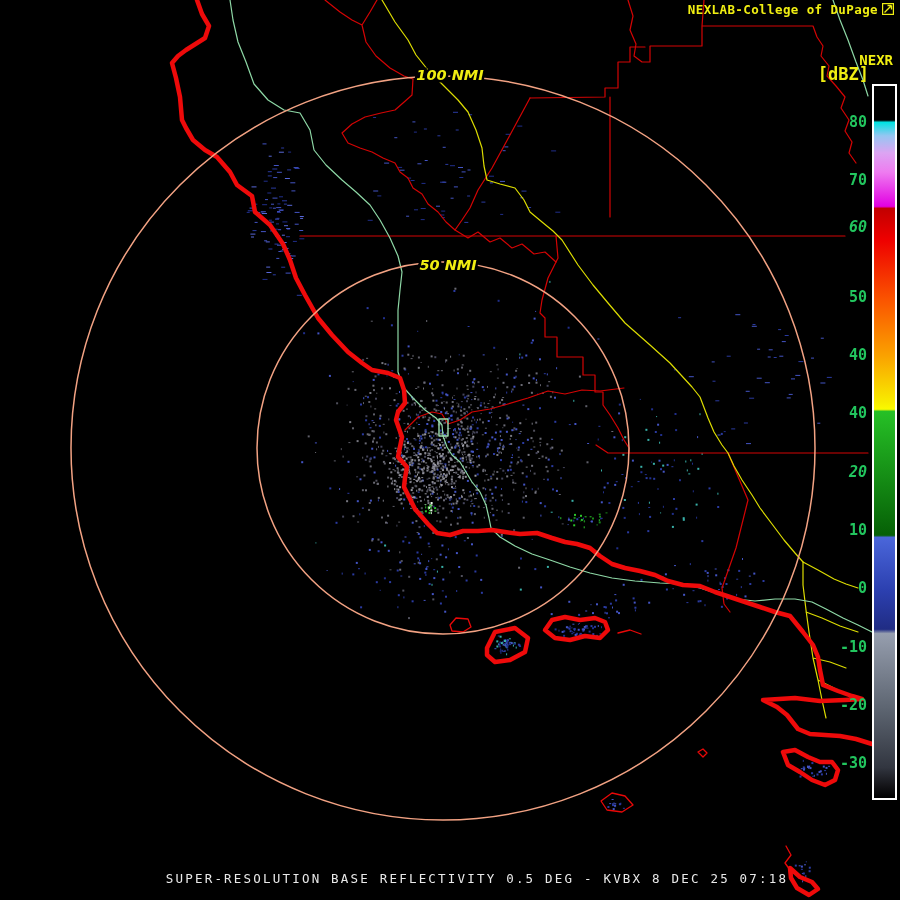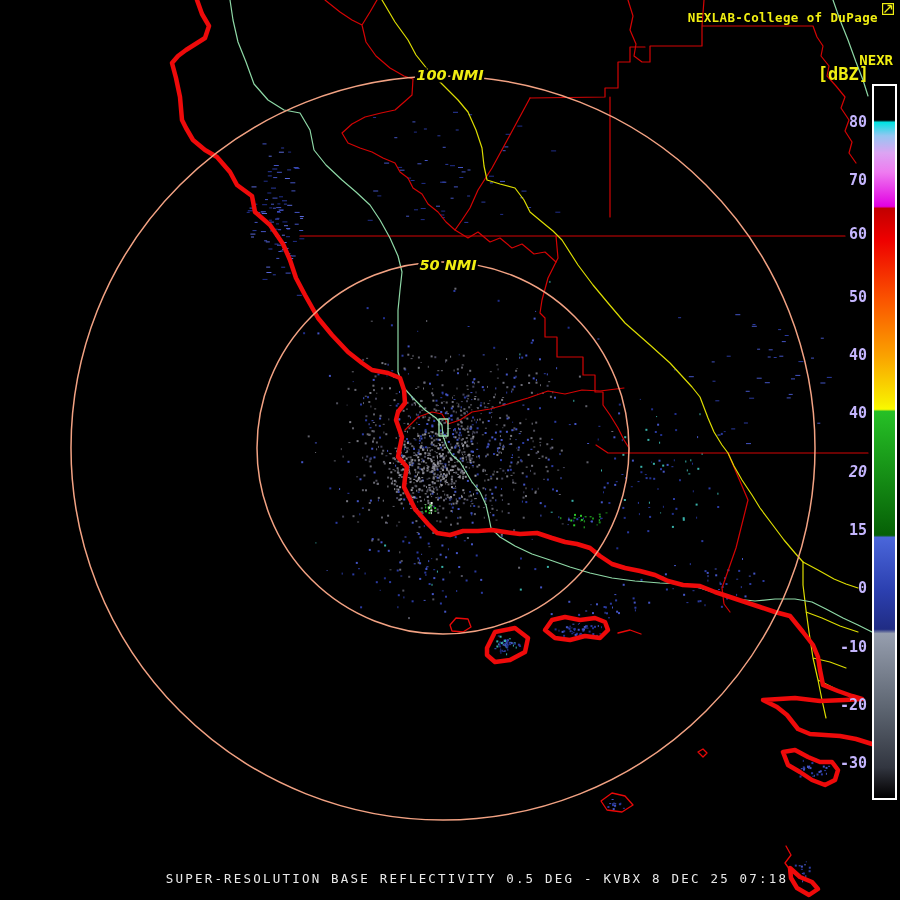--- a/index.html
+++ b/index.html
@@ -1,26 +1,26 @@
 <!DOCTYPE html>
 <html><head>
 <meta charset="utf-8">
 <style>
   html,body{margin:0;padding:0;background:#000;}
   #stage{position:relative;width:900px;height:900px;background:#000;overflow:hidden;
          font-family:"DejaVu Sans Mono","Liberation Mono",monospace;}
   #mapsvg{position:absolute;left:0;top:0;}
   .toptext{position:absolute;color:#f0ee12;font-weight:bold;white-space:pre;}
-  #credit{top:2px;right:22px;font-size:12.5px;letter-spacing:0.4px;margin-top:8px;}
+  #credit{top:2px;right:22px;font-size:12.5px;letter-spacing:0.4px;}
   #codlogo{position:absolute;top:3px;right:6px;width:12px;height:12px;}
   #prodlabel{top:52px;right:7px;font-size:14px;}
   #unitlabel{top:64px;right:31px;font-size:17px;}
   #colorbar{position:absolute;left:872px;top:84px;width:21px;height:712px;
             border:2px solid #ffffff;}
-  .tick{position:absolute;right:33px;width:60px;text-align:right;color:#c4b5fd;
+  .tick{position:absolute;right:33px;width:60px;text-align:right;color:#22c55e;
         font-size:15px;font-weight:bold;line-height:18px;}
   #caption{position:absolute;left:12px;top:871px;width:896px;text-align:center;
            color:#e9e9e9;font-size:12.5px;letter-spacing:2.2px;white-space:pre;padding-left:17px;}
 </style>
 </head>
 <body>
 
 <div id="stage">
   <svg id="mapsvg" width="900" height="900" viewBox="0 0 900 900">
     <g id="echoes">
@@ -1979,26 +1979,26 @@
     <path d="M2.5,9.5 L9.5,2.5 M9.5,2.5 L5.5,2.5 M9.5,2.5 L9.5,6.5" fill="none" stroke="#f0ee12" stroke-width="1.4"></path>
   </svg>
 
   <div id="prodlabel" class="toptext">NEXR</div>
   <div id="unitlabel" class="toptext">[dBZ]</div>
 
   <div id="colorbar" style="background: linear-gradient(rgb(0, 0, 0) 0%, rgb(0, 0, 0) 4.8%, rgb(0, 226, 226) 5.1%, rgb(150, 198, 242) 7%, rgb(220, 164, 242) 9.4%, rgb(238, 124, 240) 12.1%, rgb(226, 0, 226) 16.9%, rgb(194, 0, 0) 17.2%, rgb(238, 0, 0) 21.6%, rgb(250, 82, 0) 29.8%, rgb(250, 162, 0) 37.9%, rgb(248, 236, 0) 44.4%, rgb(250, 250, 0) 45.4%, rgb(38, 192, 38) 45.7%, rgb(6, 96, 6) 63.1%, rgb(74, 102, 218) 63.4%, rgb(44, 64, 176) 70.8%, rgb(32, 44, 132) 76.3%, rgb(150, 158, 174) 76.9%, rgb(92, 100, 112) 87.6%, rgb(50, 54, 64) 95.7%, rgb(20, 20, 24) 98.3%, rgb(0, 0, 0) 100%);"></div>
   <div id="ticks">
       <span class="tick" style="top: 113px;">80</span>
       <span class="tick" style="top: 171px;">70</span>
-      <span class="tick" style="top: 225px;">60</span>
+      <span class="tick" style="top: 218px; font-style: italic;">60</span>
       <span class="tick" style="top: 288px;">50</span>
       <span class="tick" style="top: 346px;">40</span>
       <span class="tick" style="top: 404px;">40</span>
       <span class="tick" style="top: 463px; font-style: italic;">20</span>
-      <span class="tick" style="top: 521px;">15</span>
+      <span class="tick" style="top: 521px;">10</span>
       <span class="tick" style="top: 579px;">0</span>
       <span class="tick" style="top: 638px;">-10</span>
       <span class="tick" style="top: 696px;">-20</span>
       <span class="tick" style="top: 754px;">-30</span>
     </div>
 
   <div id="caption">SUPER-RESOLUTION BASE REFLECTIVITY 0.5 DEG - KVBX 8 DEC 25 07:18</div>
 </div>
 
 </body></html>

